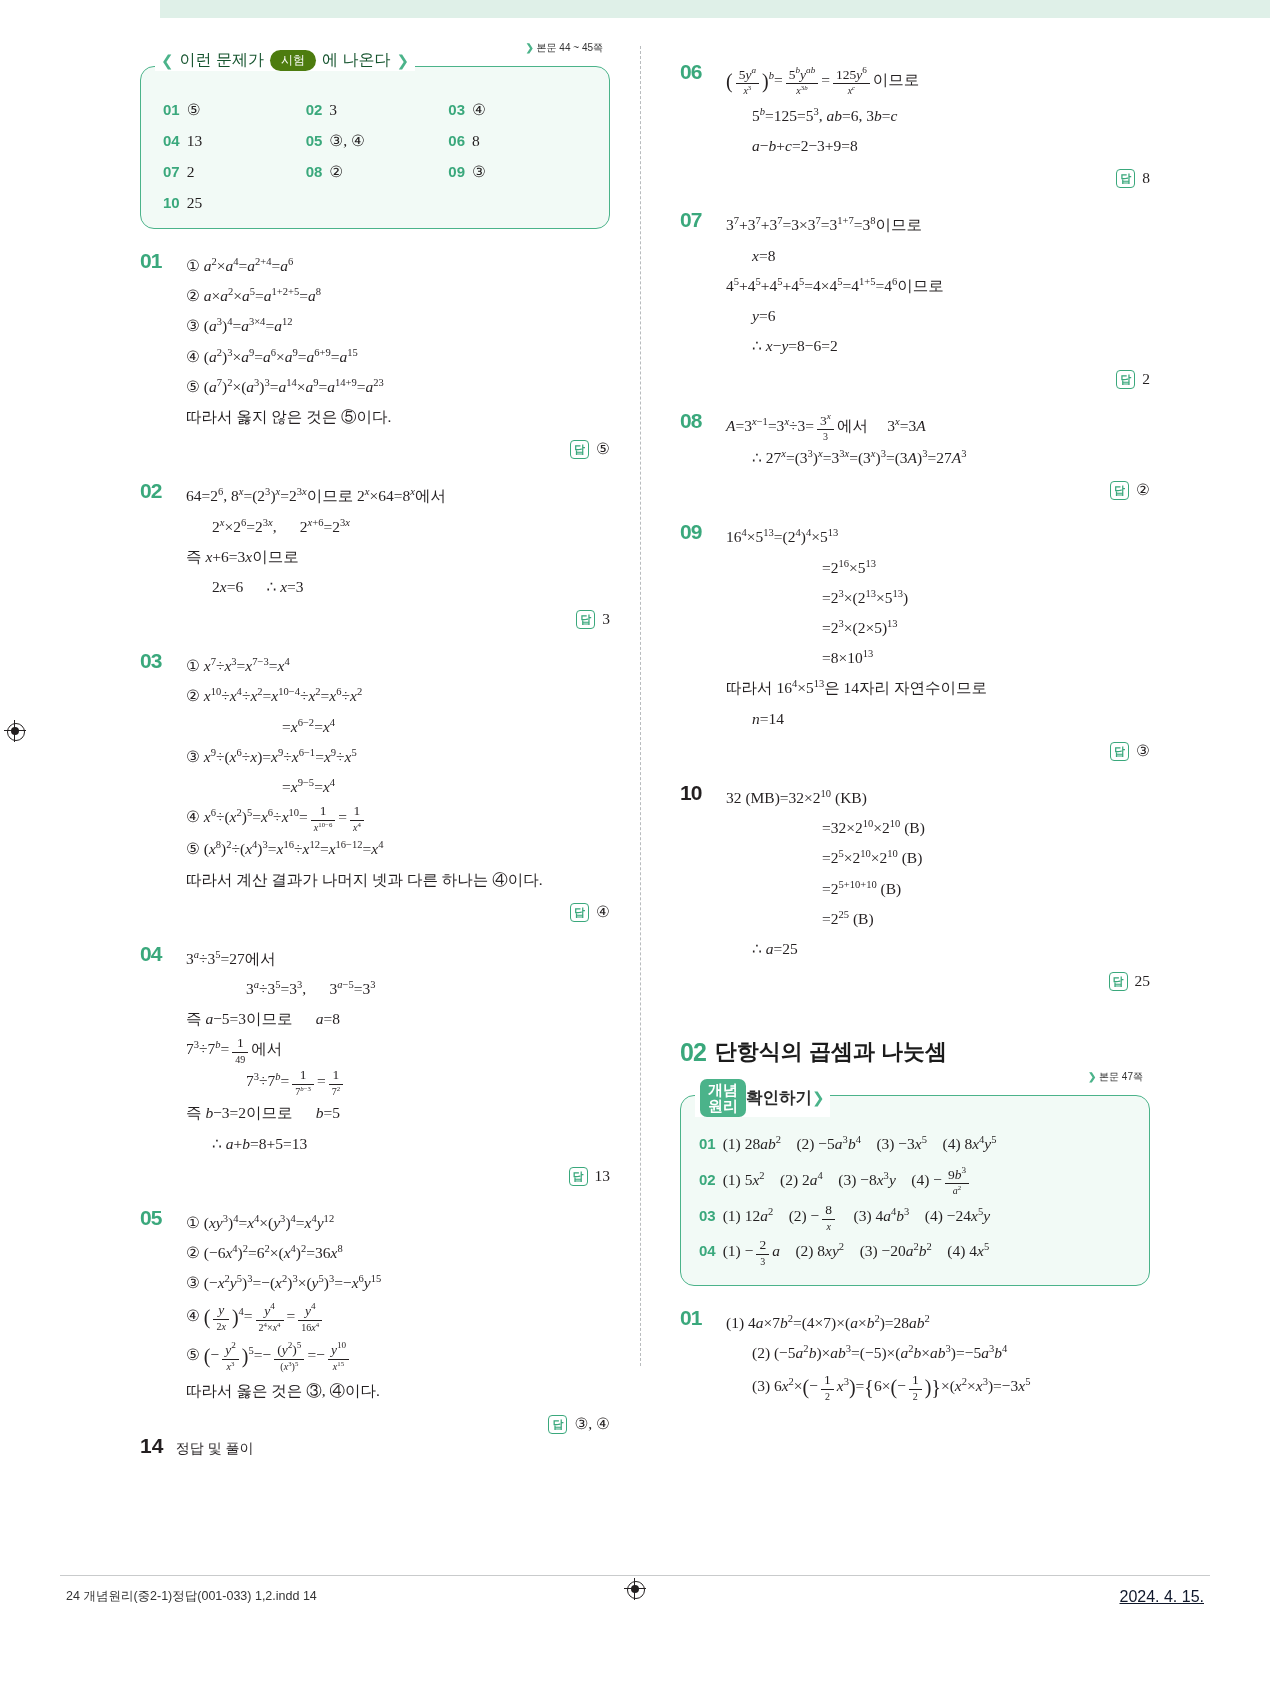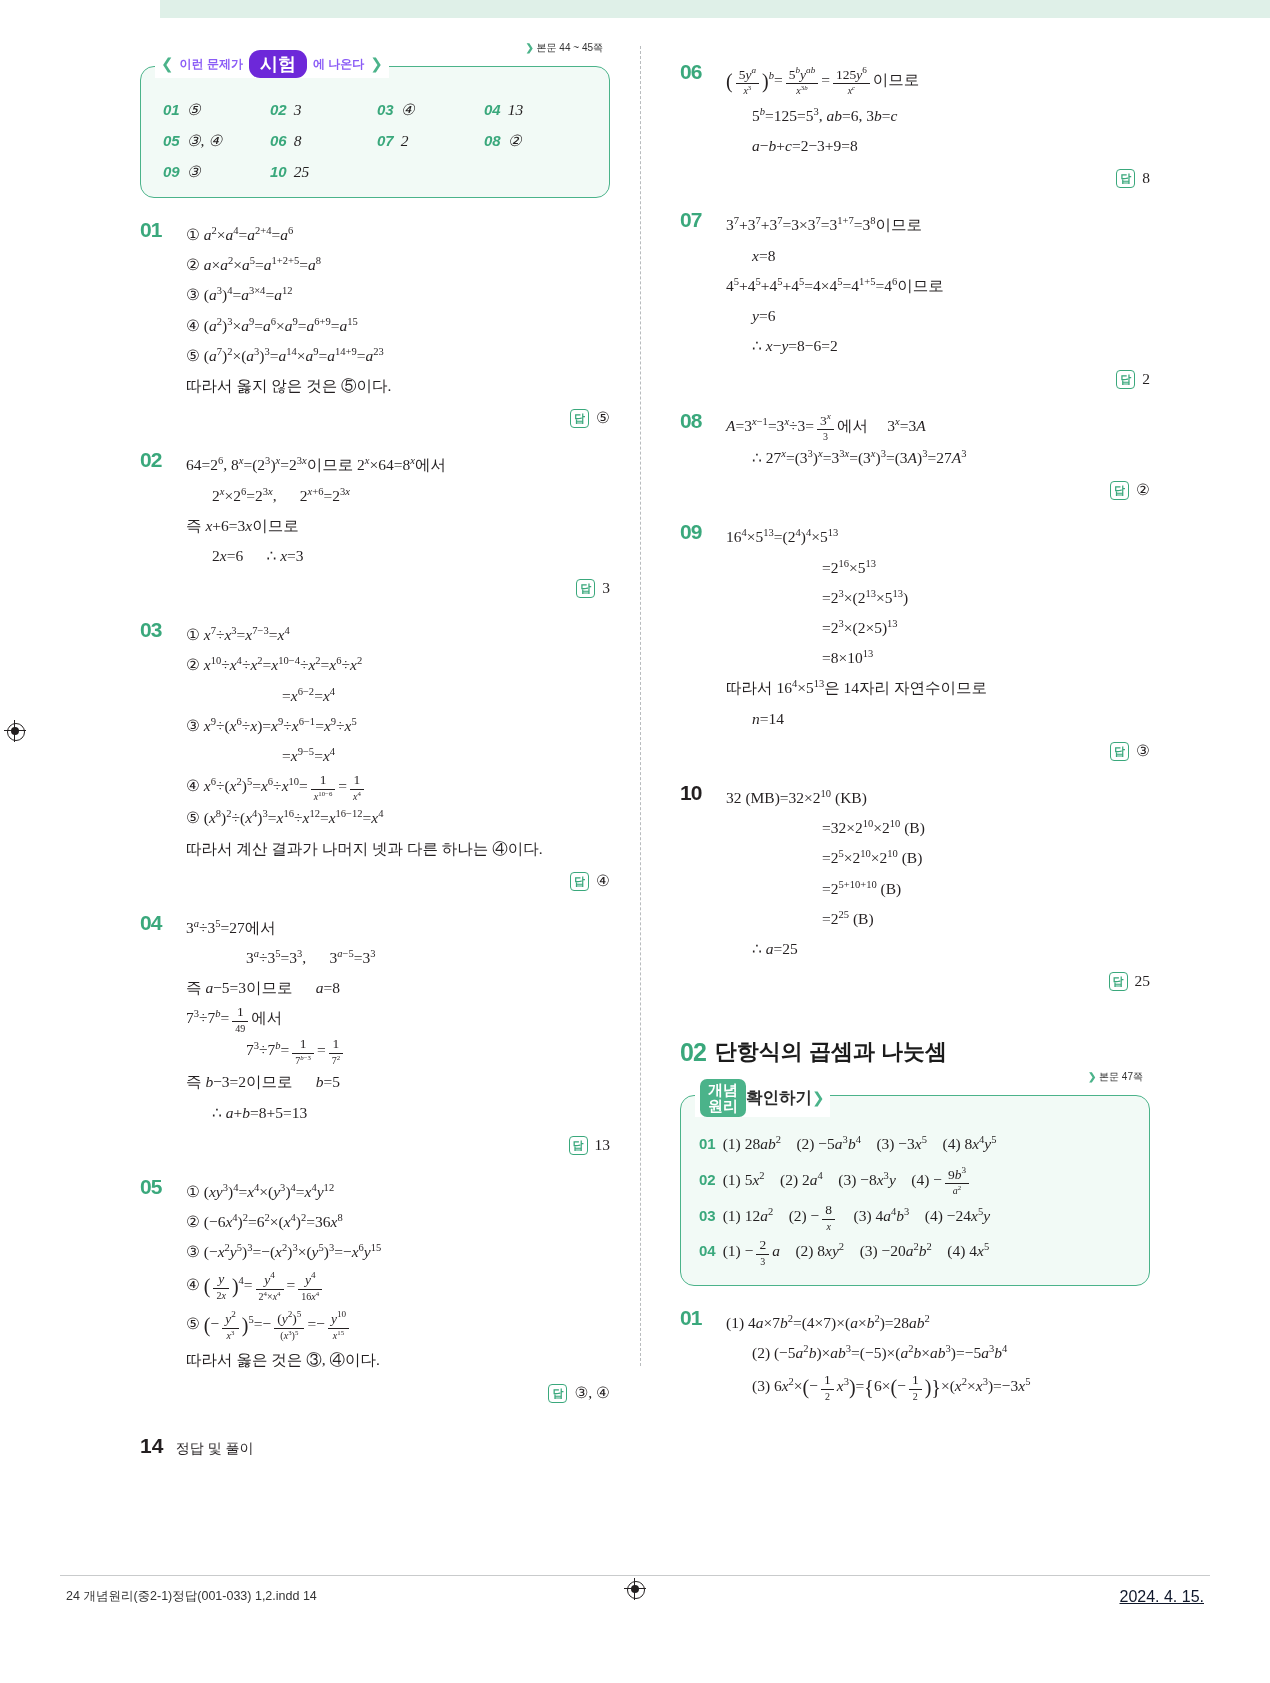--- a/index.html
+++ b/index.html
@@ -15,27 +15,27 @@
   .colL{left:140px;width:470px;}
   .colR{left:680px;width:470px;}
   .divider{position:absolute;left:640px;top:46px;height:1320px;border-left:1px dashed #b9bcbe;}
 
   
   .exam-box{position:relative;border:1.6px solid #4bb38a;border-radius:14px;background:#f2faf6;
             padding:34px 18px 16px 22px;margin-top:26px;}
   .exam-tag{position:absolute;left:14px;top:-17px;display:flex;align-items:center;gap:6px;
             background:#ffffff;padding:0 6px;}
   .tag-wing{font-size:15px;color:#4bb38a;}
-  .tag-txt{font-family:"Liberation Sans",sans-serif;font-weight:bold;font-size:12px;color:#8b5cf6;}
-  .tag-pill{background:#6d28d9;color:#fff;border-radius:11px;padding:2px 11px;font-size:18px;
-            font-family:"Liberation Sans",sans-serif;font-weight:bold;}
+  .tag-txt{font-family:"Liberation Sans",sans-serif;font-weight:normal;font-size:16px;color:#14532d;}
+  .tag-pill{background:#4d7c0f;color:#fff;border-radius:11px;padding:2px 11px;font-size:12px;
+            font-family:"Liberation Sans",sans-serif;font-weight:normal;}
   .ref{position:absolute;right:6px;top:-26px;font-size:10px;font-family:"Liberation Sans",sans-serif;color:#333;}
   .ref .arr{color:#4bb38a;font-weight:bold;}
 
-  .ans-grid{display:grid;grid-template-columns:repeat(4,1fr);row-gap:13px;column-gap:0;font-style:italic;}
+  .ans-grid{display:grid;grid-template-columns:repeat(3,1fr);row-gap:13px;column-gap:0;}
   .ans-cell{font-size:15.5px;white-space:nowrap;}
   .qn{font-family:"Liberation Sans",sans-serif;font-weight:bold;color:#3aa87c;font-size:15px;margin-right:7px;}
 
   
   .sol{position:relative;margin-top:22px;padding-left:46px;}
   .sol .num{position:absolute;left:0;top:-2px;font-family:"Liberation Sans",sans-serif;
             font-weight:bold;font-size:21px;color:#3aa87c;letter-spacing:-1px;}
   .sol .num.dark{color:#231f20;}
   .line{font-size:15.5px;line-height:1.95;white-space:nowrap;}
   .ind1{padding-left:26px;}

